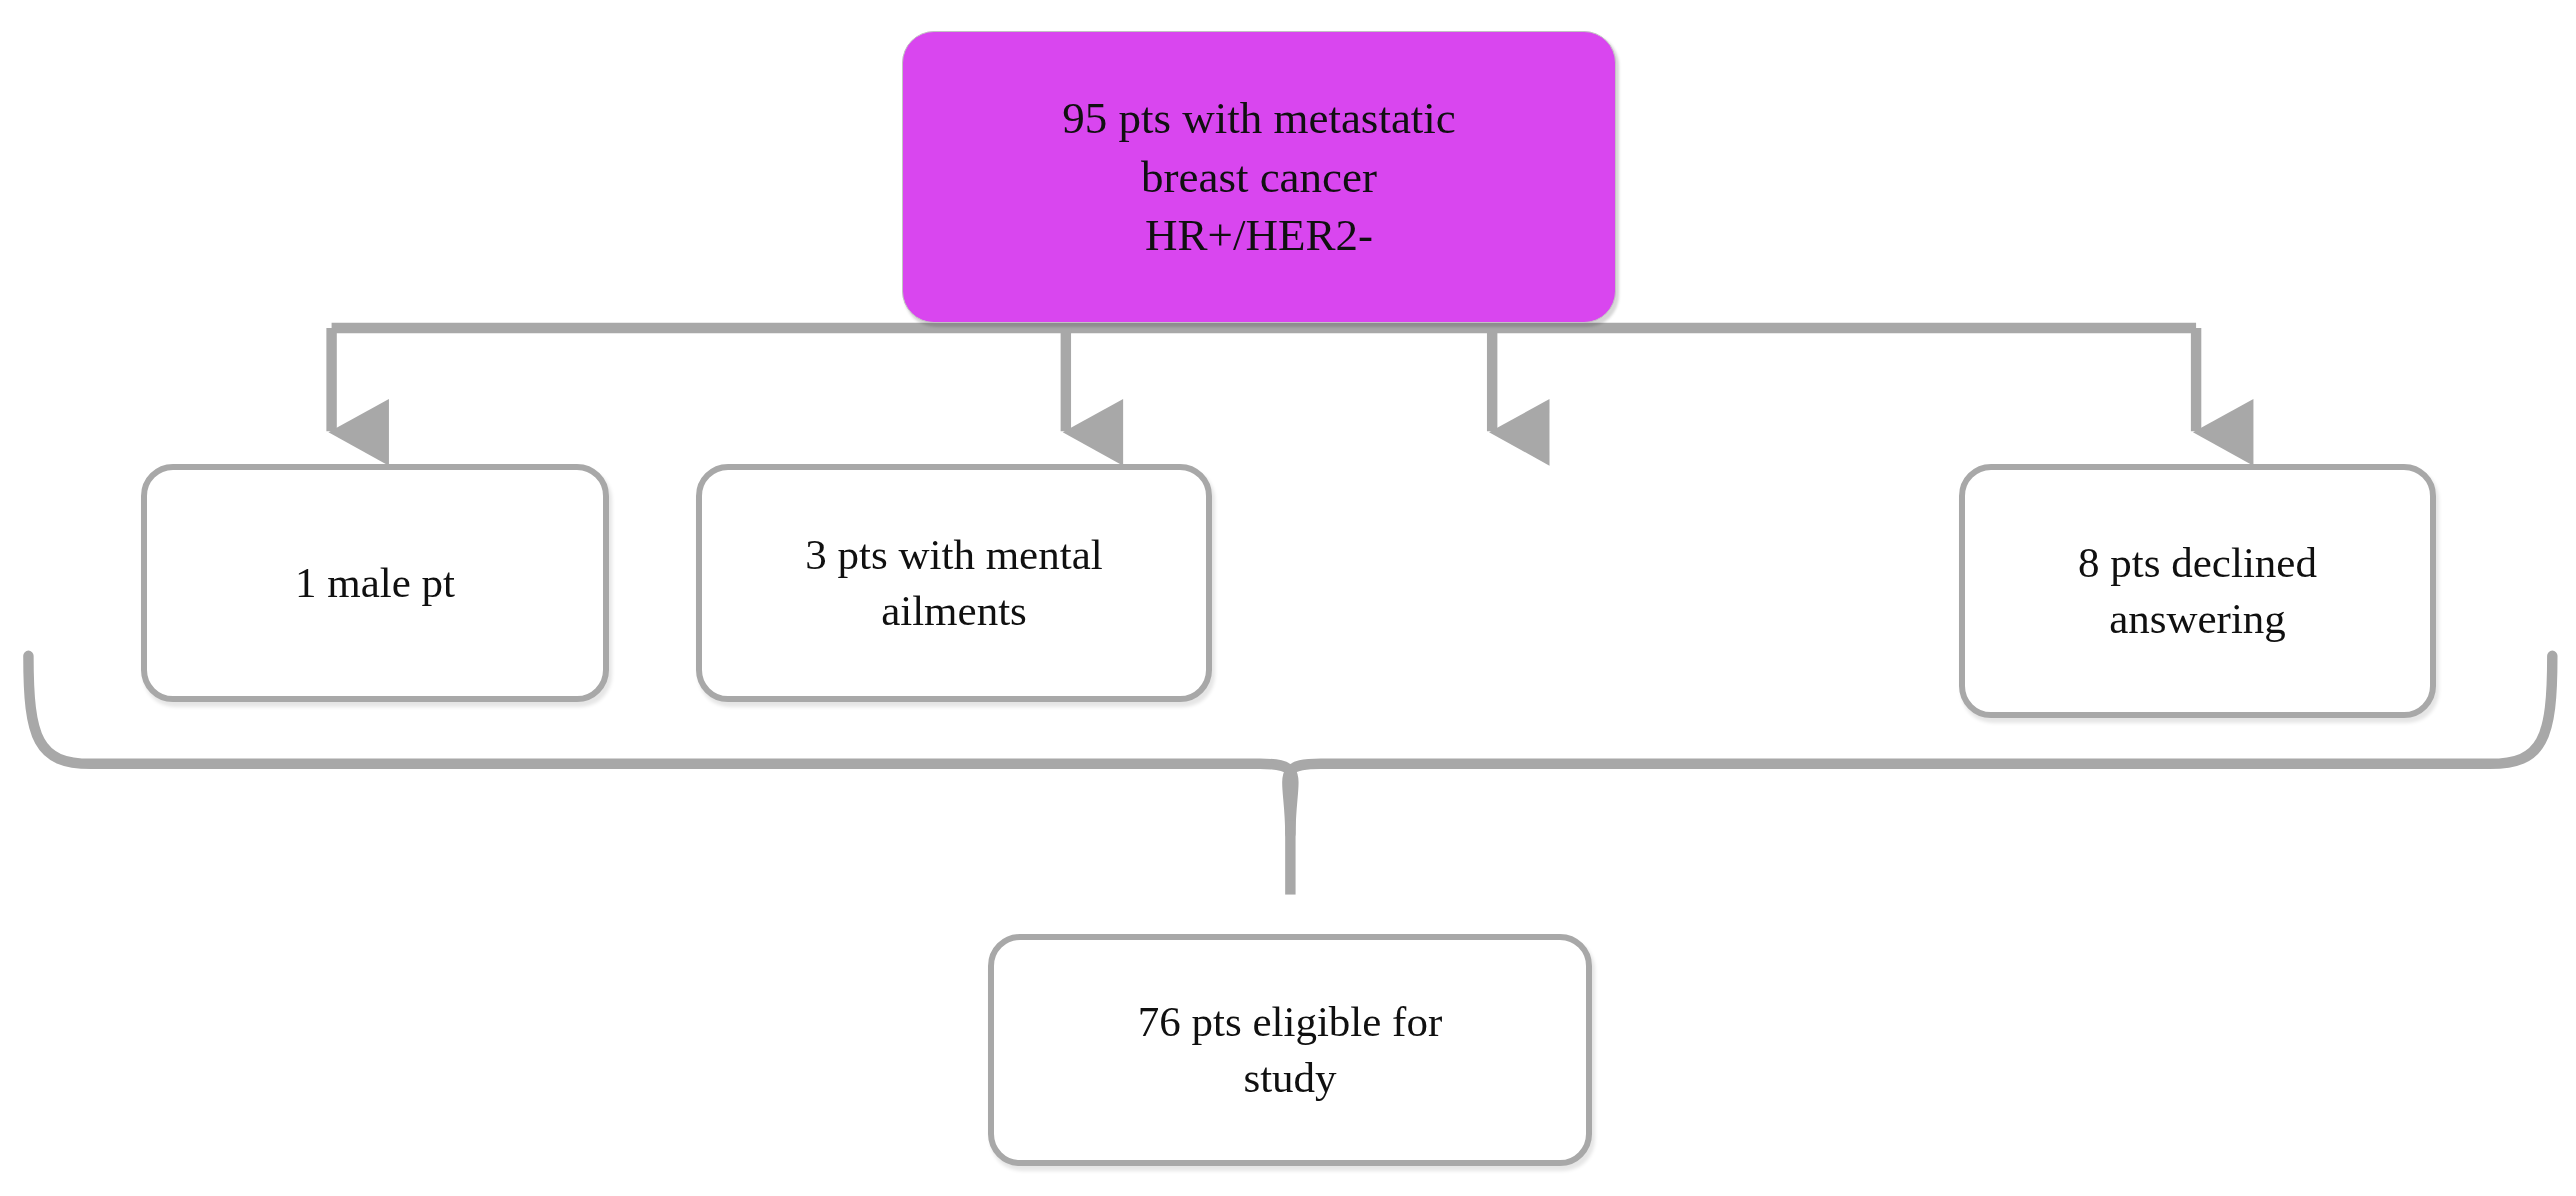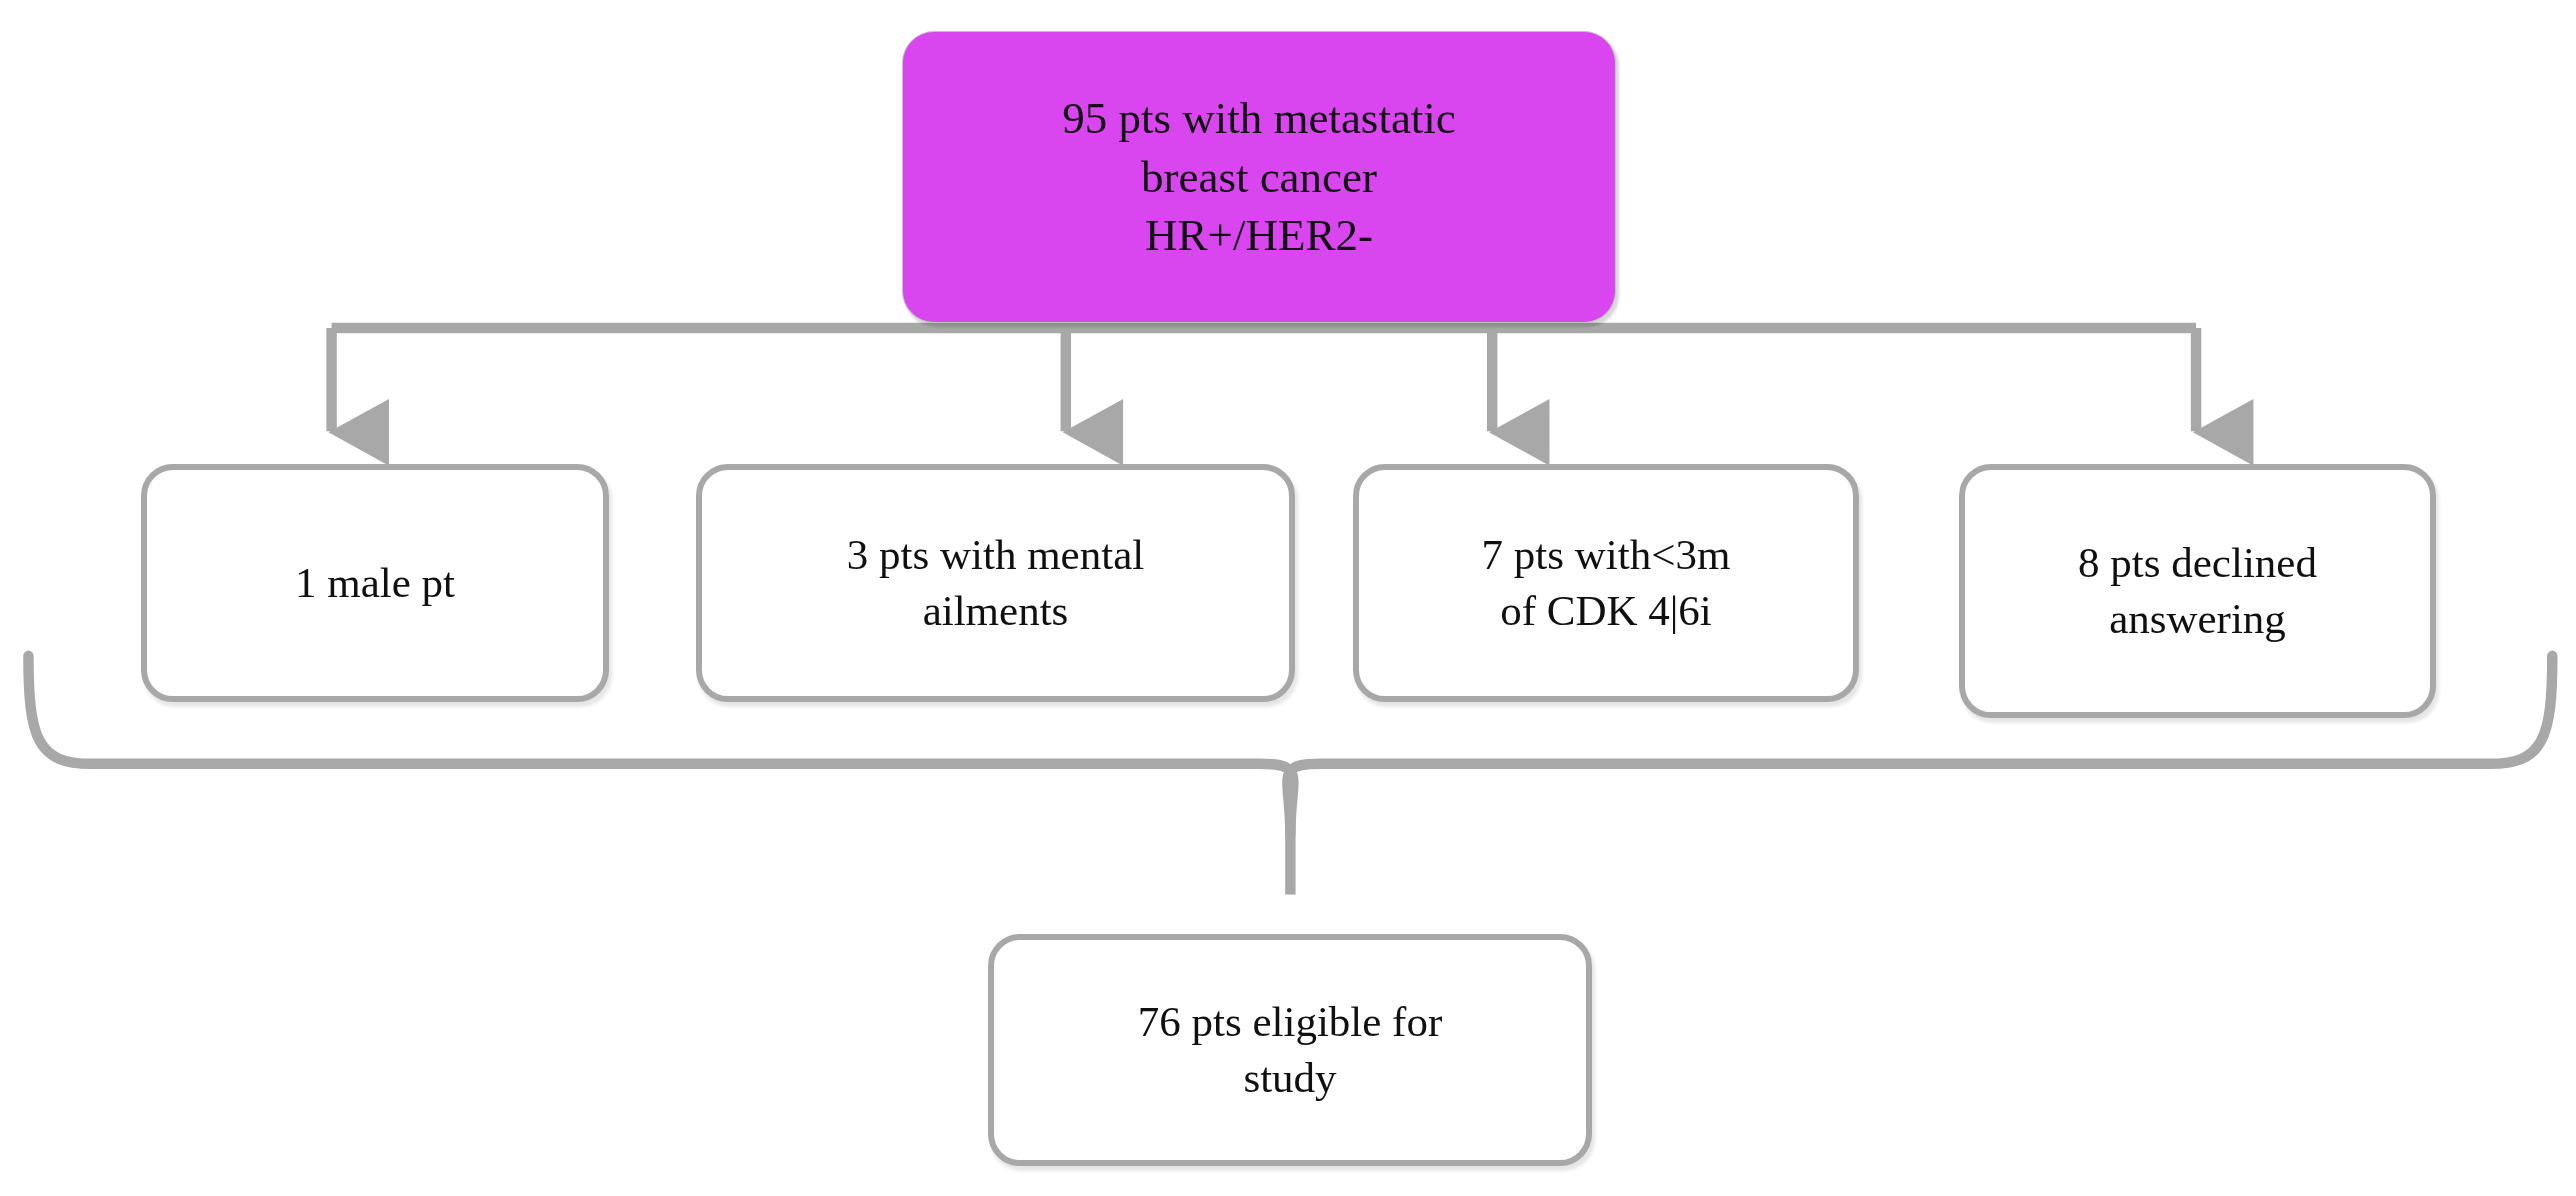--- a/index.html
+++ b/index.html
@@ -94,29 +94,25 @@
   <div class="node node-root" style="left:902px; top:31px; width:714px; height:292px;">
     <span>95 pts with metastatic
 breast cancer
 HR+/HER2-</span>
   </div>
 
   <div class="node node-excl" style="left:93px; top:464px; width:468px; height:238px;margin-left:48px;">
     <span>1 male pt</span>
   </div>
 
-  <div class="node node-excl" style="left:696px; top:464px; width:599px; height:238px;">
+  <div class="node node-excl" style="left:696px; top:464px; width:516px; height:238px;">
     <span>3 pts with mental
 ailments</span>
   </div>
 
-  <div class="node node-excl" style="left:1353px; top:464px; width:506px; height:238px;">
-    <span>7 pts with&lt;3m
-of CDK 4|6i</span>
-  </div>
 
   <div class="node node-excl" style="left:1959px; top:464px; width:477px; height:254px;">
     <span>8 pts declined
 answering</span>
   </div>
 
   <div class="node node-final" style="left:988px; top:934px; width:604px; height:232px;">
     <span>76 pts eligible for
 study</span>
   </div>

